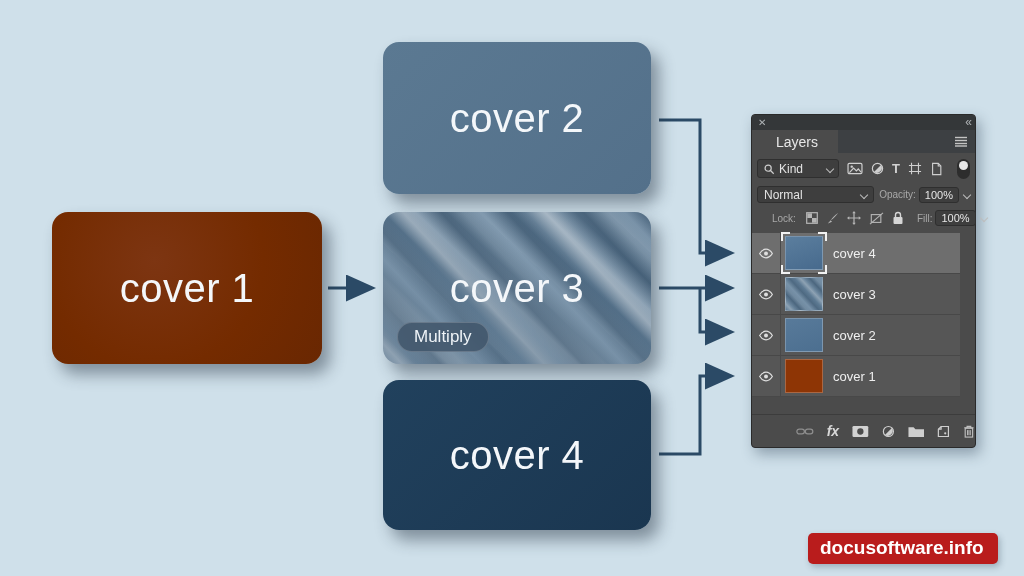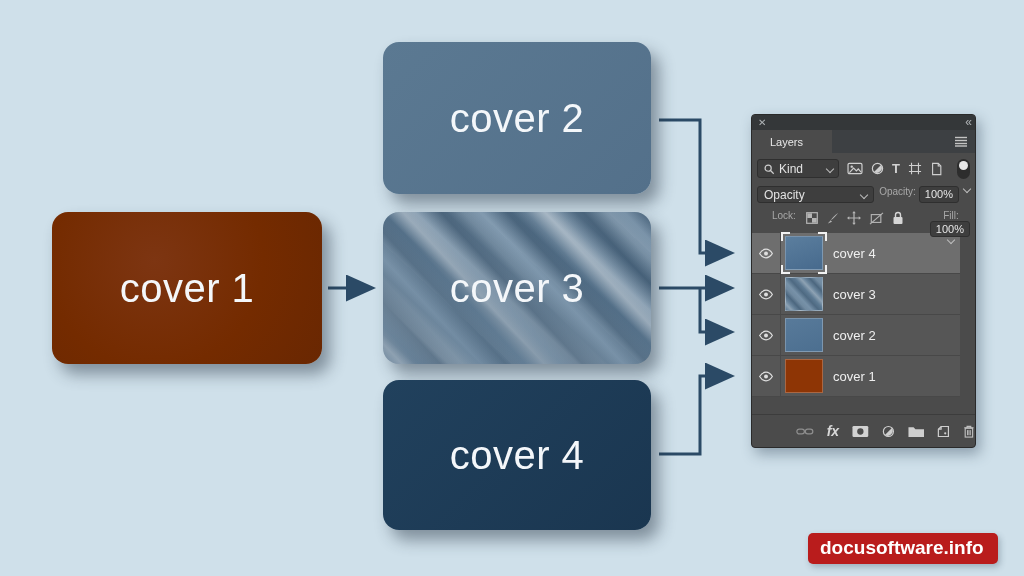--- a/index.html
+++ b/index.html
@@ -34,44 +34,44 @@
   .arrow{fill:none;stroke:#2b4a66;stroke-width:3;}
 
   
   .panel{position:absolute;left:751px;top:114px;width:225px;height:334px;background:#4b4b4b;
          border:1px solid #2a2a2a;border-radius:4px;box-shadow:4px 6px 14px rgba(40,60,80,.4);
          box-sizing:border-box;color:#e3e3e3;font-size:12px;}
   .titlebar{height:15px;background:#343739;border-radius:3px 3px 0 0;position:relative;}
   .tb-x{position:absolute;left:6px;top:1px;font-size:10px;color:#aeb2b5;line-height:13px;}
   .tb-collapse{position:absolute;right:5px;top:0px;font-size:12px;color:#aeb2b5;letter-spacing:-2px;line-height:14px;}
   .tabbar{height:23px;background:#3d4043;display:flex;align-items:stretch;}
-  .tab{width:62px;background:#4b4b4b;display:flex;align-items:center;padding-left:18px;
-       font-size:11px;color:#e8e8e8;}
+  .tab{width:62px;background:#4b4b4b;display:flex;align-items:center;padding-left:24px;
+       font-size:14px;color:#e8e8e8;}
   .menu-btn{margin-left:auto;align-self:center;margin-right:7px;display:block;}
-  .trow{display:flex;}
+  .trow{display:flex;align-items:center;}
   .trow1{margin:6px 5px 0 5px;height:19px;}
   .kindbox{width:84px;height:19px;background:#3e3e3e;border:1px solid #2f2f2f;border-radius:3px;
            display:flex;align-items:center;padding:0 5px;gap:4px;box-sizing:border-box;}
   .kind-text{flex:1;font-size:12px;color:#e3e3e3;}
   .filter-icons{display:flex;align-items:center;gap:8px;margin-left:8px;}
   .t-glyph{font-size:13px;font-weight:bold;color:#d2d2d2;line-height:13px;}
   .pill{width:13px;height:20px;background:#2d2d2d;border-radius:7px;position:relative;margin-left:6px;}
   .pill::after{content:"";position:absolute;left:2px;top:2px;width:9px;height:9px;border-radius:50%;background:#e8e8e8;}
   .trow2{margin:8px 5px 0 5px;height:17px;}
   .normalbox{width:119px;height:17px;background:#3e3e3e;border:1px solid #2f2f2f;border-radius:3px;
              display:flex;align-items:center;justify-content:space-between;padding:0 6px;box-sizing:border-box;}
   .lbl{color:#a8a8a8;font-size:10px;margin-left:5px;white-space:nowrap;}
   .valbox{background:#3e3e3e;border:1px solid #2f2f2f;border-radius:3px;padding:1px 5px;
           font-size:11px;color:#e6e6e6;margin-left:3px;}
   .chev{width:5px;height:5px;border-right:1.5px solid #bdbdbd;border-bottom:1.5px solid #bdbdbd;
         transform:rotate(45deg);display:inline-block;flex:0 0 auto;}
   .chev.standalone{margin-left:5px;}
   .trow3{margin:7px 5px 0 5px;height:16px;gap:8px;}
   .lockicons{display:flex;align-items:center;gap:8px;margin-left:2px;}
-  .fill-group{margin-left:auto;display:flex;align-items:center;flex-direction:column;}
+  .fill-group{margin-left:auto;display:flex;align-items:center;}
 
   .rows{margin-top:7px;width:208px;}
   .lrow{height:40px;background:#565656;border-bottom:1px solid #484848;display:flex;align-items:center;}
   .lrow.selected{background:#6e6e6e;}
   .eyecol{width:28px;height:100%;border-right:1px solid #494949;display:flex;align-items:center;justify-content:center;flex:0 0 auto;}
   .thumbwrap{margin-left:4px;position:relative;width:38px;height:34px;flex:0 0 auto;}
   .thumb{width:100%;height:100%;box-sizing:border-box;border:1px solid rgba(255,255,255,.25);}
   .thumb.t-cover4{background:linear-gradient(160deg,#5b7e9e,#476a8d);}
   .thumb.t-cover2{background:linear-gradient(160deg,#587a9a,#4c6f90);}
   .thumb.t-cover1{background:#8e3505;}
@@ -117,20 +117,21 @@
   <div class="card cover1">
     <span class="card-label">cover 1</span>
   </div>
 
   <div class="card cover2">
     <span class="card-label">cover 2</span>
   </div>
 
   <div class="card cover3">
     <span class="card-label">cover 3</span>
+    <span class="badge">Multiply</span>
   </div>
 
   <div class="card cover4">
     <span class="card-label">cover 4</span>
   </div>
 
   <div class="panel">
 
     <div class="titlebar">
       <span class="tb-x">✕</span>
@@ -177,21 +178,21 @@
         <svg width="13" height="14" viewBox="0 0 15 16">
           <path d="M3 1.5 H9.5 L12.5 4.5 V14.5 H3 Z" fill="none" stroke="#cfcfcf" stroke-width="1.3"></path>
           <path d="M9.5 1.5 V4.5 H12.5" fill="none" stroke="#cfcfcf" stroke-width="1.3"></path>
         </svg>
         <span class="pill"></span>
       </div>
     </div>
 
     <div class="trow trow2">
       <div class="normalbox">
-        <span>Opacity</span>
+        <span>Normal</span>
         <span class="chev"></span>
       </div>
       <span class="lbl">Opacity:</span>
       <span class="valbox">100%</span>
       <span class="chev standalone"></span>
     </div>
 
     <div class="trow trow3">
       <span class="lbl" style="margin-left:15px;">Lock:</span>
       <div class="lockicons">

